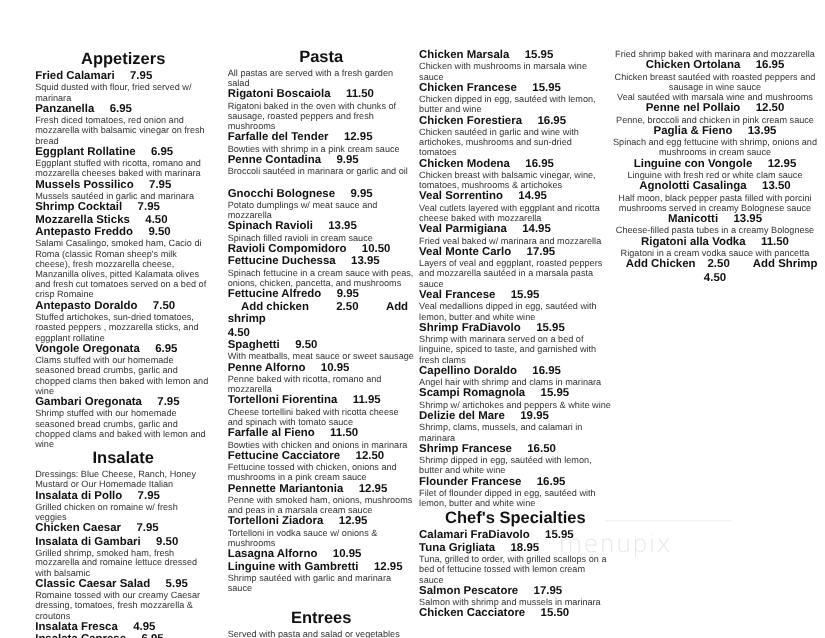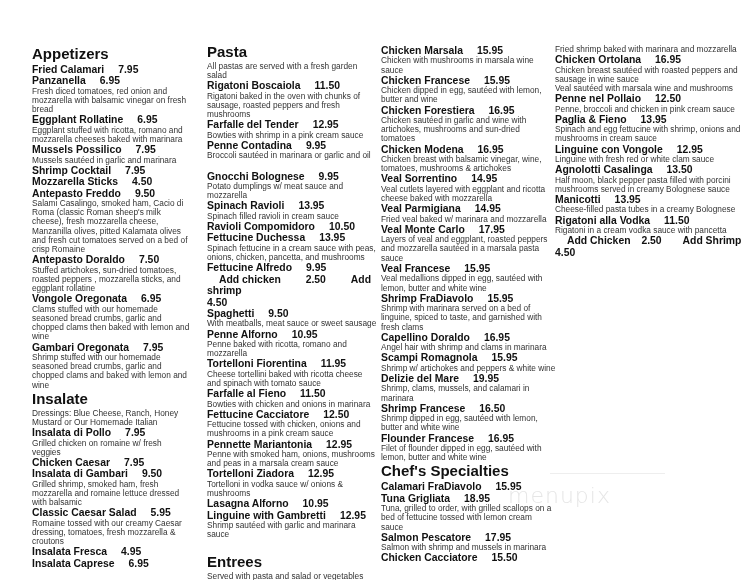--- a/index.html
+++ b/index.html
@@ -2,41 +2,42 @@
 <html><head>
 <meta charset="utf-8">
 <style>
   html, body { margin: 0; padding: 0; background: #ffffff; }
   body { width: 750px; height: 580px; position: relative; overflow: hidden;
          font-family: "Liberation Sans", sans-serif; color: #111; }
   .col { position: absolute; top: 0; }
   .col1 { left: 32px; width: 160px; top: 45px; }
   .col2 { left: 207px; width: 170px; top: 43px; }
   .col3 { left: 381px; width: 175px; top: 45px; }
-  .col4 { left: 555px; width: 190px; top: 45px; }
-  .section-title { font-weight: bold; font-size: 15px; margin: 0 0 2px 0; line-height: 17px; }
+  .col4 { left: 555px; width: 190px; top: 45px; text-align: center; }
+  .section-title { font-weight: bold; font-size: 15px; text-align: center; margin: 0 0 2px 0; line-height: 17px; }
   .section-note { font-size: 8.3px; line-height: 9.2px; color: #333; }
   .item-name { font-weight: bold; font-size: 10.4px; line-height: 11.4px; white-space: nowrap; }
   .item-name .price { margin-left: 14px; }
   .item-desc { font-size: 8.3px; line-height: 9.2px; color: #333; }
   .addon { font-weight: bold; font-size: 10.4px; line-height: 11.4px; }
   .addon .ind { padding-left: 12px; }
   .gap { height: 10px; }
   .watermark { position: absolute; left: 508px; top: 483px; font-size: 22px; color: #e6e6e6;
                letter-spacing: 1px; font-family: "DejaVu Sans", sans-serif; font-weight: 300; text-align: right; }
   .wm-line { position: absolute; left: 550px; top: 473px; width: 115px; height: 1px; background: #eeeeee; }
 </style>
 </head>
 <body>
 
 <div class="col col1">
   <div class="section-title">Appetizers</div>
   <div>
       <div>
         <div class="item-name"><span>Fried Calamari</span><span class="price">7.95</span></div>
+        <div class="item-desc">Squid dusted with flour, fried served w/ marinara</div>
       </div>
       <div>
         <div class="item-name"><span>Panzanella</span><span class="price">6.95</span></div>
         <div class="item-desc">Fresh diced tomatoes, red onion and mozzarella with balsamic vinegar on fresh bread</div>
       </div>
       <div>
         <div class="item-name"><span>Eggplant Rollatine</span><span class="price">6.95</span></div>
         <div class="item-desc">Eggplant stuffed with ricotta, romano and mozzarella cheeses baked with marinara</div>
       </div>
       <div>

